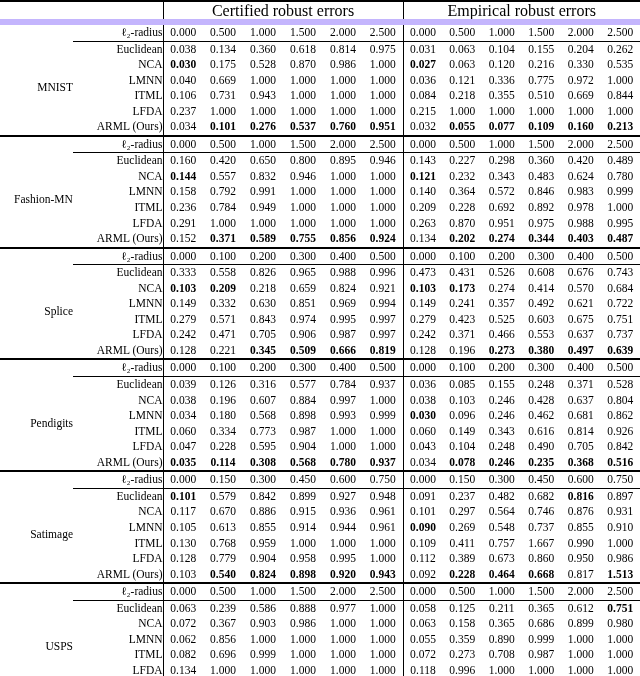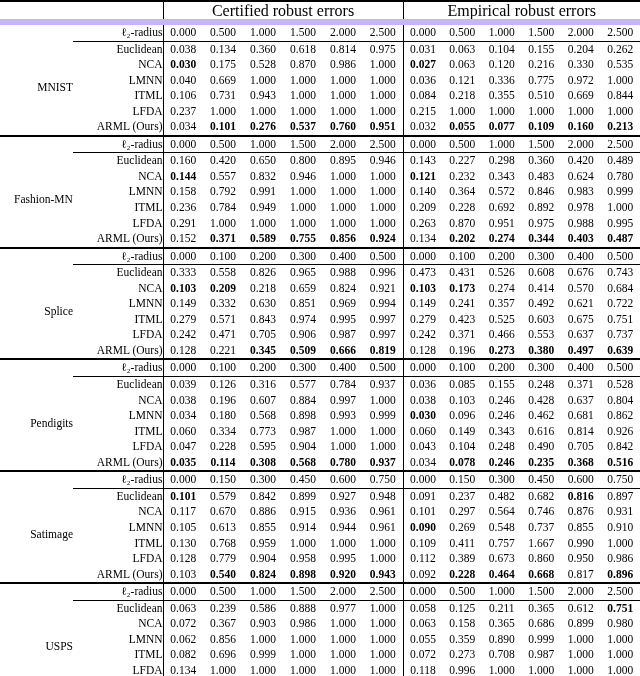--- a/index.html
+++ b/index.html
@@ -586,21 +586,21 @@
           <td class="val b">0.540</td>
           <td class="val b">0.824</td>
           <td class="val b">0.898</td>
           <td class="val b">0.920</td>
           <td class="val b">0.943</td>
           <td class="val vl">0.092</td>
           <td class="val b">0.228</td>
           <td class="val b">0.464</td>
           <td class="val b">0.668</td>
           <td class="val">0.817</td>
-          <td class="val b">0.896</td>
+          <td class="val b">1.513</td>
         </tr>
         <tr class="radius-row section-sep">
           <td class="c-ds"></td>
           <td class="c-mth rule-below">ℓ₂-radius</td>
           <td class="val rule-below vl">0.000</td>
           <td class="val rule-below">0.500</td>
           <td class="val rule-below">1.000</td>
           <td class="val rule-below">1.500</td>
           <td class="val rule-below">2.000</td>
           <td class="val rule-below">2.500</td>

